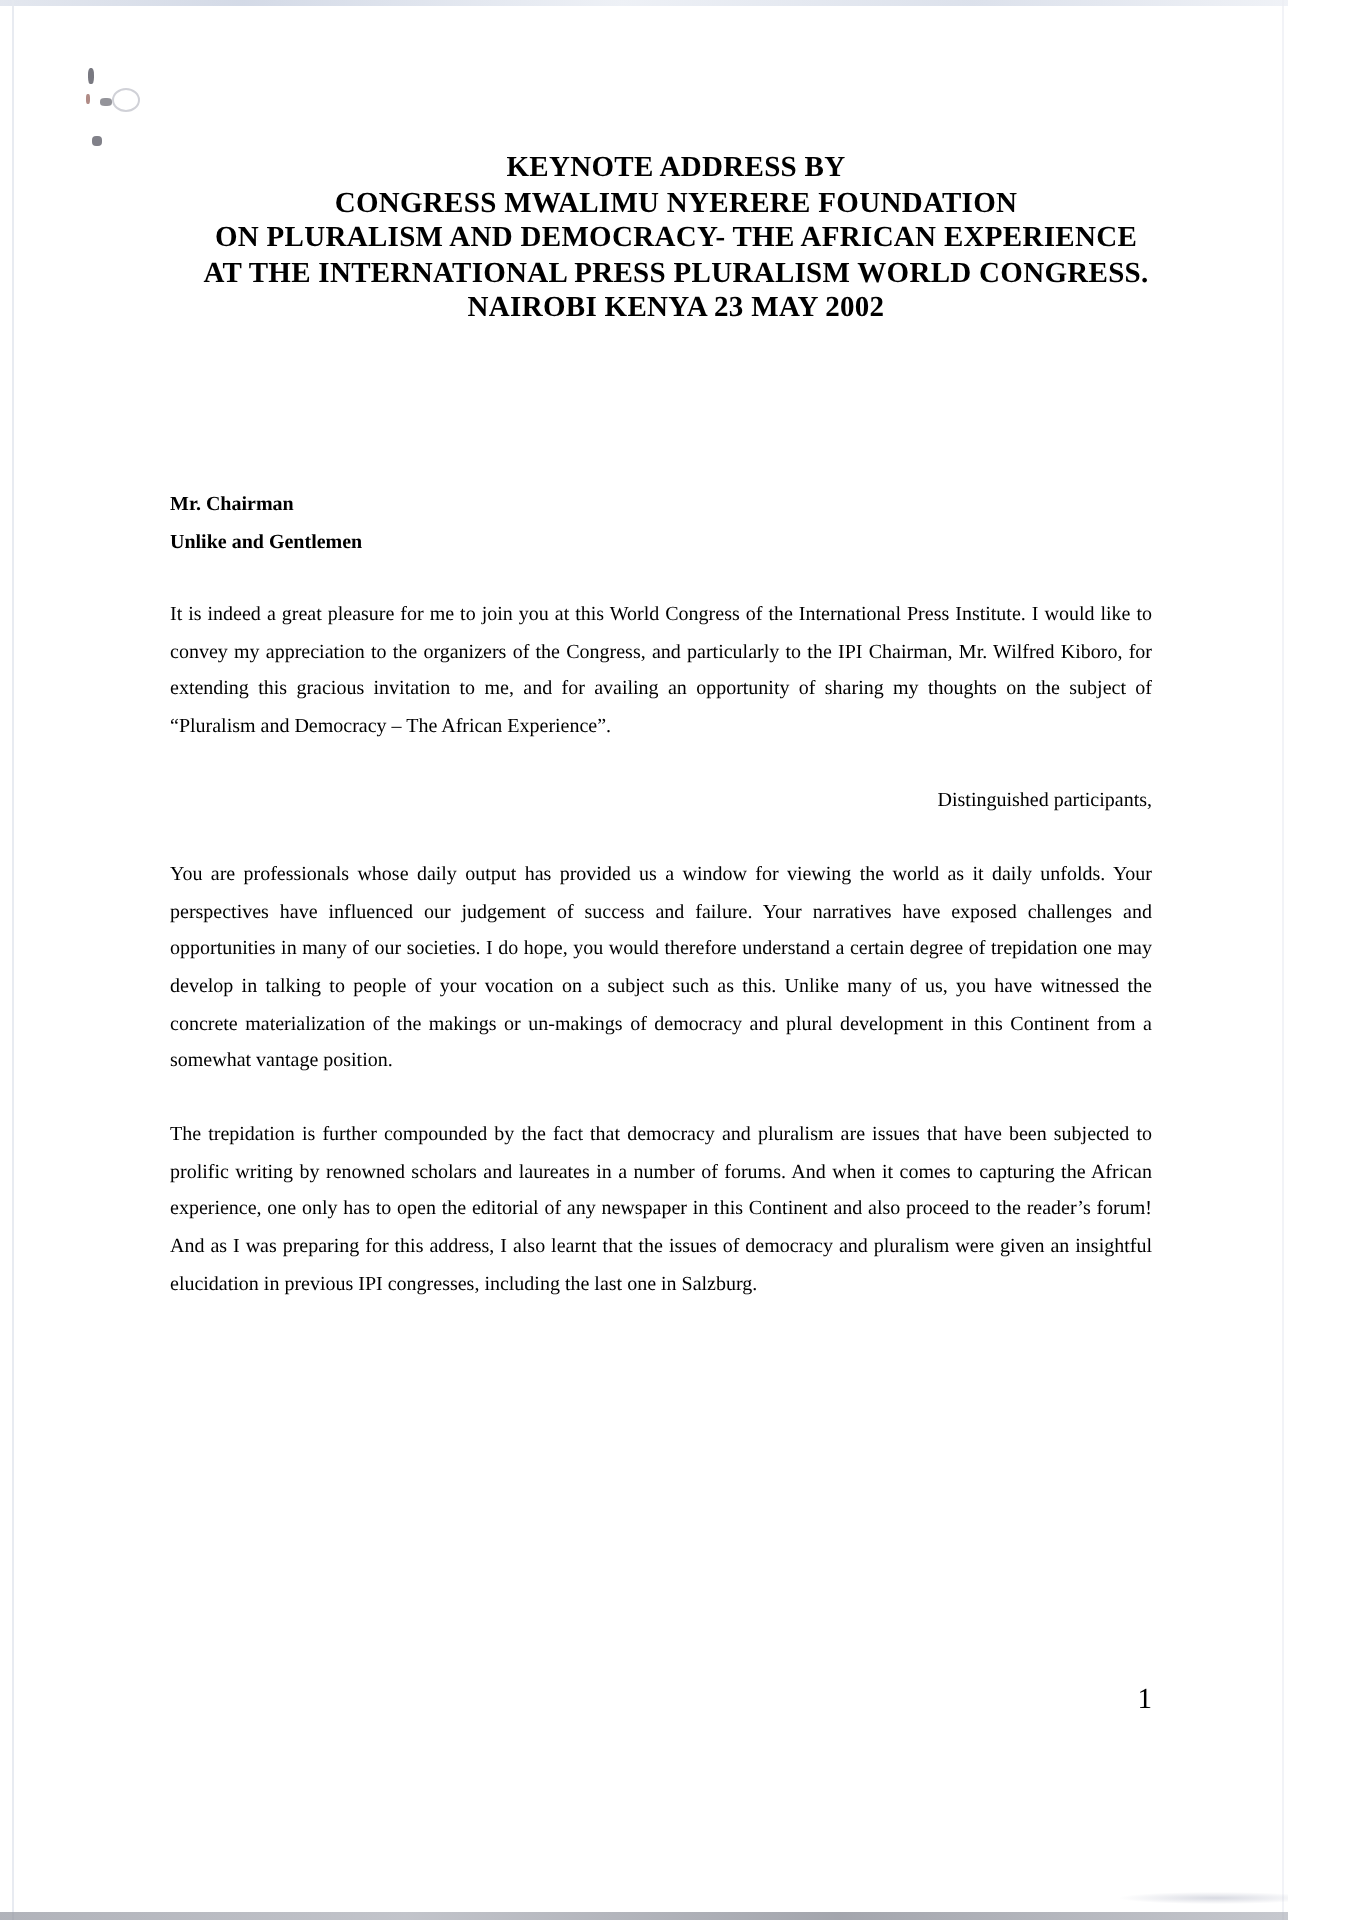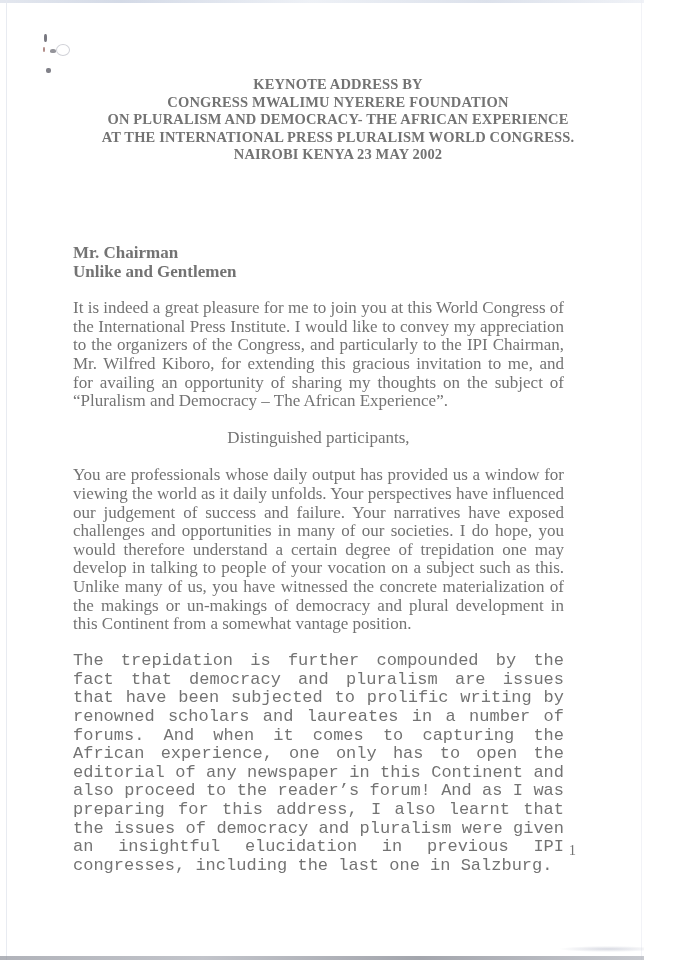--- a/index.html
+++ b/index.html
@@ -8,21 +8,21 @@
     background: #ffffff;
   }
 
   .page {
     position: relative;
     width: 644px;
     height: 960px;
     background: #ffffff;
     overflow: hidden;
     font-family: "Liberation Serif", "DejaVu Serif", serif;
-    color: #737373;
+    color: #000000;
   }
 
   
   .scan-edge-top {
     position: absolute;
     top: 0; left: 0;
     width: 676px;
     height: 3px;
     background: linear-gradient(90deg,
         rgba(226,230,238,0.95) 0%,
@@ -88,42 +88,42 @@
     font-weight: bold;
     font-size: 14.5px;
     line-height: 17.6px;
     letter-spacing: 0.15px;
   }
   .title-block .tline { display: block; white-space: nowrap; }
 
   .body-block {
     position: absolute;
     top: 244px;
-    left: 73px;
+    left: 85px;
     width: 491px;
-    font-size: 17px;
+    font-size: 10px;
     line-height: 18.6px;
   }
 
   .salutation {
     font-weight: bold;
     margin: 0 0 18px 0;
   }
   .salutation .sline { display: block; }
 
   p.para {
     margin: 0 0 18.5px 0;
     text-align: justify;
     text-justify: inter-word;
   }
-  p.para.last { margin-bottom: 16px; font-family: Liberation Mono, monospace; }
+  p.para.last { margin-bottom: 16px; }
 
   p.plain {
     margin: 0 0 18.5px 0;
-    text-align: center;
+    text-align: right;
   }
 
   .page-number {
     position: absolute;
     top: 842px;
     left: 85px;
     width: 491px;
     text-align: right;
     font-size: 14.5px;
     line-height: 17px;

